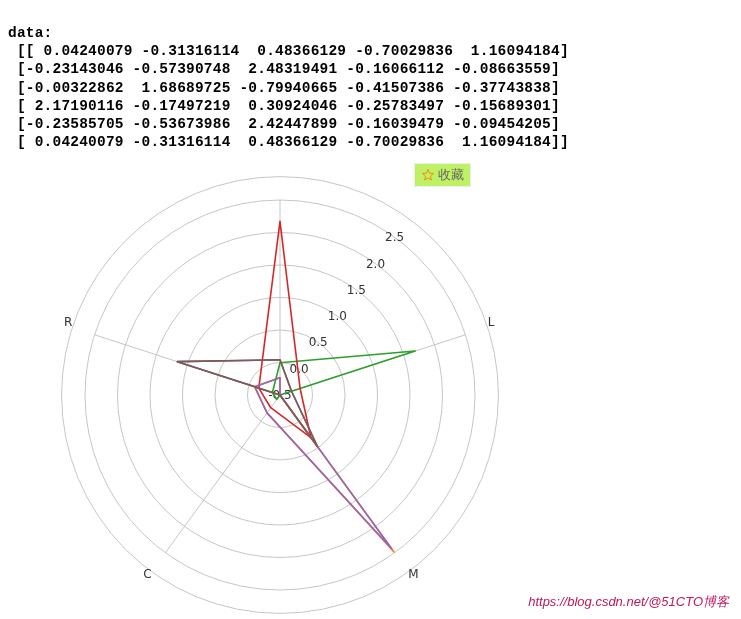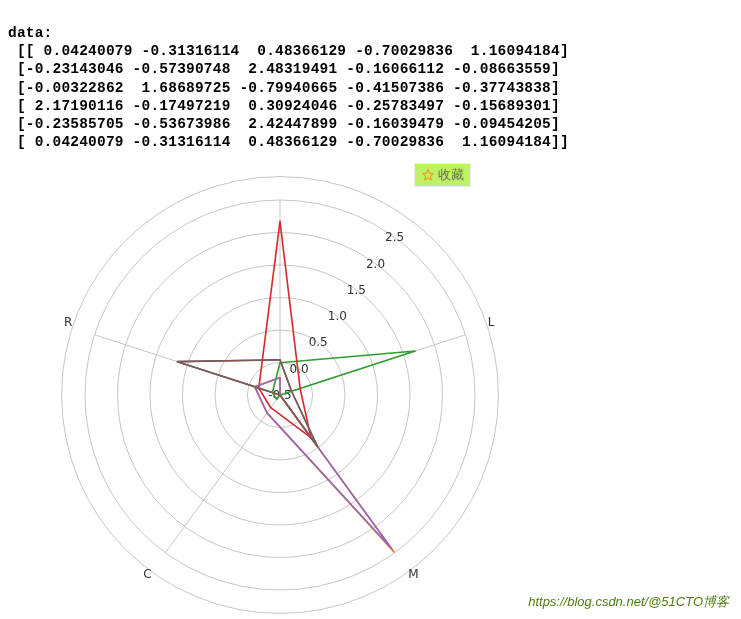--- a/index.html
+++ b/index.html
@@ -42,21 +42,21 @@
     position: absolute;
     left: 0;
     top: 175px;
     width: 741px;
     height: 444px;
   }
   .watermark {
     position: absolute;
     right: 12px;
     bottom: 8px;
-    color: #4d7c0f;
+    color: #be185d;
     font-family: sans-serif;
     font-size: 13px;
     font-style: italic;
     pointer-events: none;
   }
   svg text {
     font-family: "DejaVu Sans", "Arial", sans-serif;
     font-size: 12px;
     fill: #333;
   }

